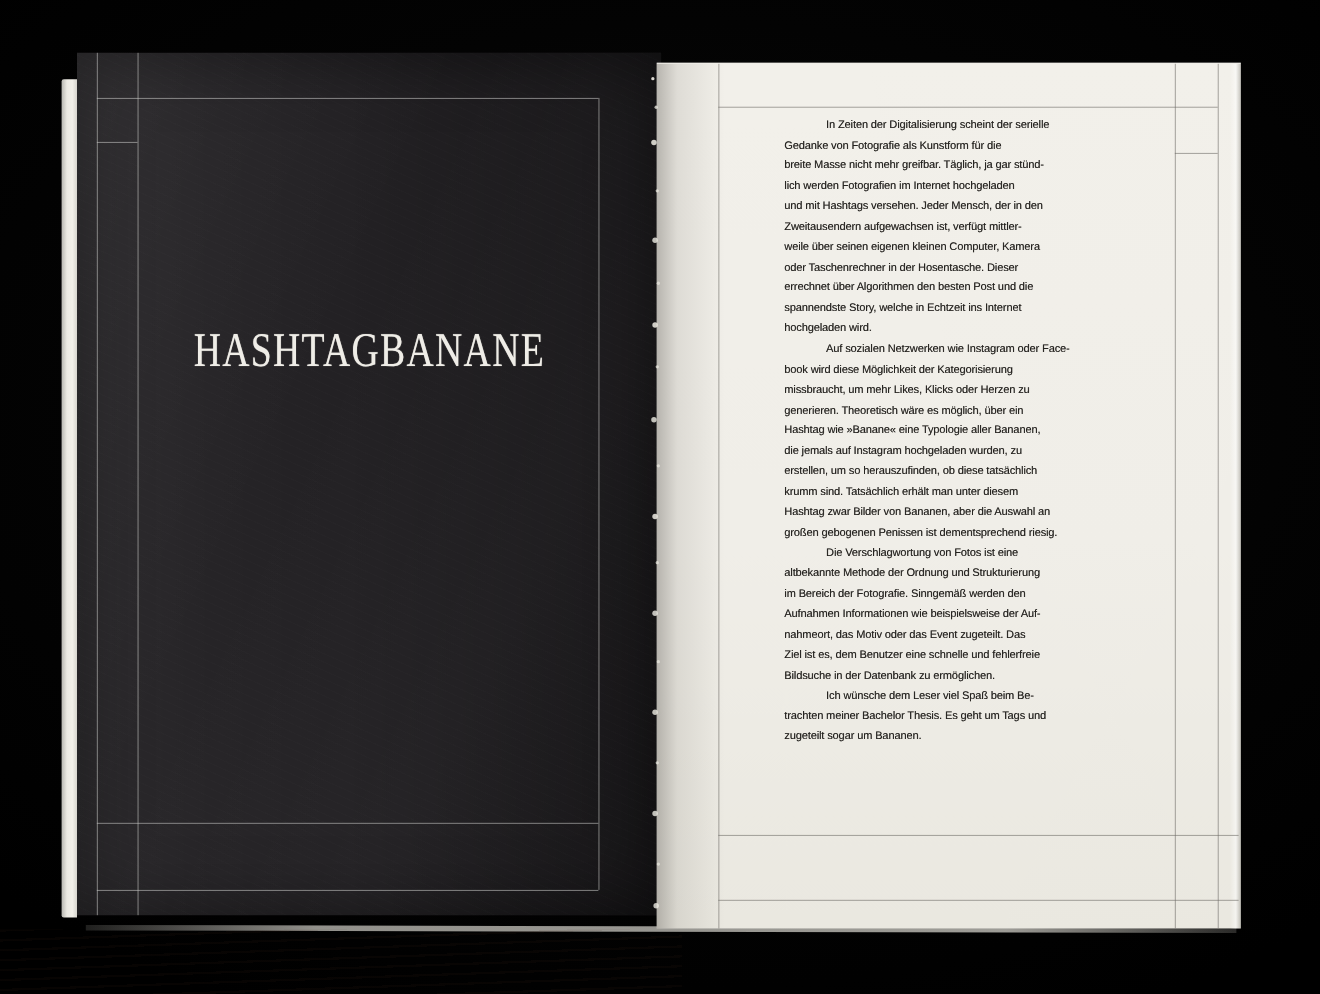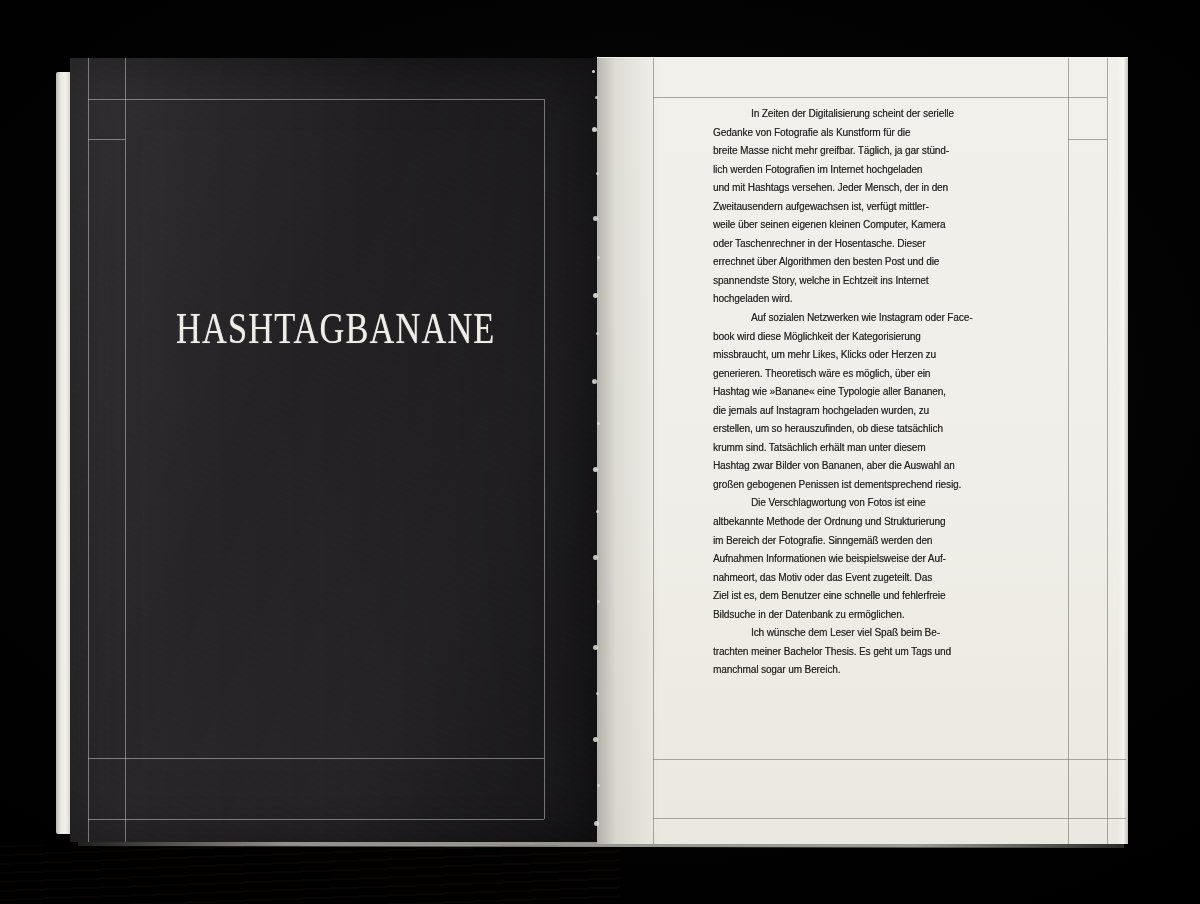--- a/index.html
+++ b/index.html
@@ -24,21 +24,21 @@
   }
   
   .bottom-edge{
     position:absolute;left:78px;top:842px;width:1046px;height:5px;
     background:linear-gradient(to right, rgba(210,208,200,0.15), rgba(224,222,214,0.65) 20%, rgba(224,222,214,0.7) 80%, rgba(210,208,200,0.2));
     transform:rotate(0.12deg);
   }
 
   
   .cover{
-    position:absolute;left:70px;top:58px;width:531px;height:784px;
+    position:absolute;left:70px;top:48px;width:531px;height:784px;
     background:#232124;
     box-shadow:inset 0 0 60px rgba(0,0,0,0.55);
   }
   .cover::before{ 
     content:"";position:absolute;inset:0;
     background:
       linear-gradient(to right, rgba(255,255,255,0.045) 0%, rgba(255,255,255,0.015) 22%, rgba(0,0,0,0) 45%, rgba(0,0,0,0.28) 97%),
       linear-gradient(115deg, rgba(255,255,255,0.035) 0%, rgba(0,0,0,0) 40%, rgba(255,255,255,0.02) 70%, rgba(0,0,0,0.12) 100%);
   }
   .cover::after{ 
@@ -165,19 +165,19 @@
 großen gebogenen Penissen ist dementsprechend riesig.</p>
         <p class="para">Die Verschlagwortung von Fotos ist eine
 altbekannte Methode der Ordnung und Strukturierung
 im Bereich der Fotografie. Sinngemäß werden den
 Aufnahmen Informationen wie beispielsweise der Auf-
 nahmeort, das Motiv oder das Event zugeteilt. Das
 Ziel ist es, dem Benutzer eine schnelle und fehlerfreie
 Bildsuche in der Datenbank zu ermöglichen.</p>
         <p class="para">Ich wünsche dem Leser viel Spaß beim Be-
 trachten meiner Bachelor Thesis. Es geht um Tags und
-manchmal sogar um Bereich.</p>
+zugeteilt sogar um Bananen.</p>
       </div>
     </div>
 
     <div class="glue-specks"></div>
   </div>
 </div>
 
 </body></html>

